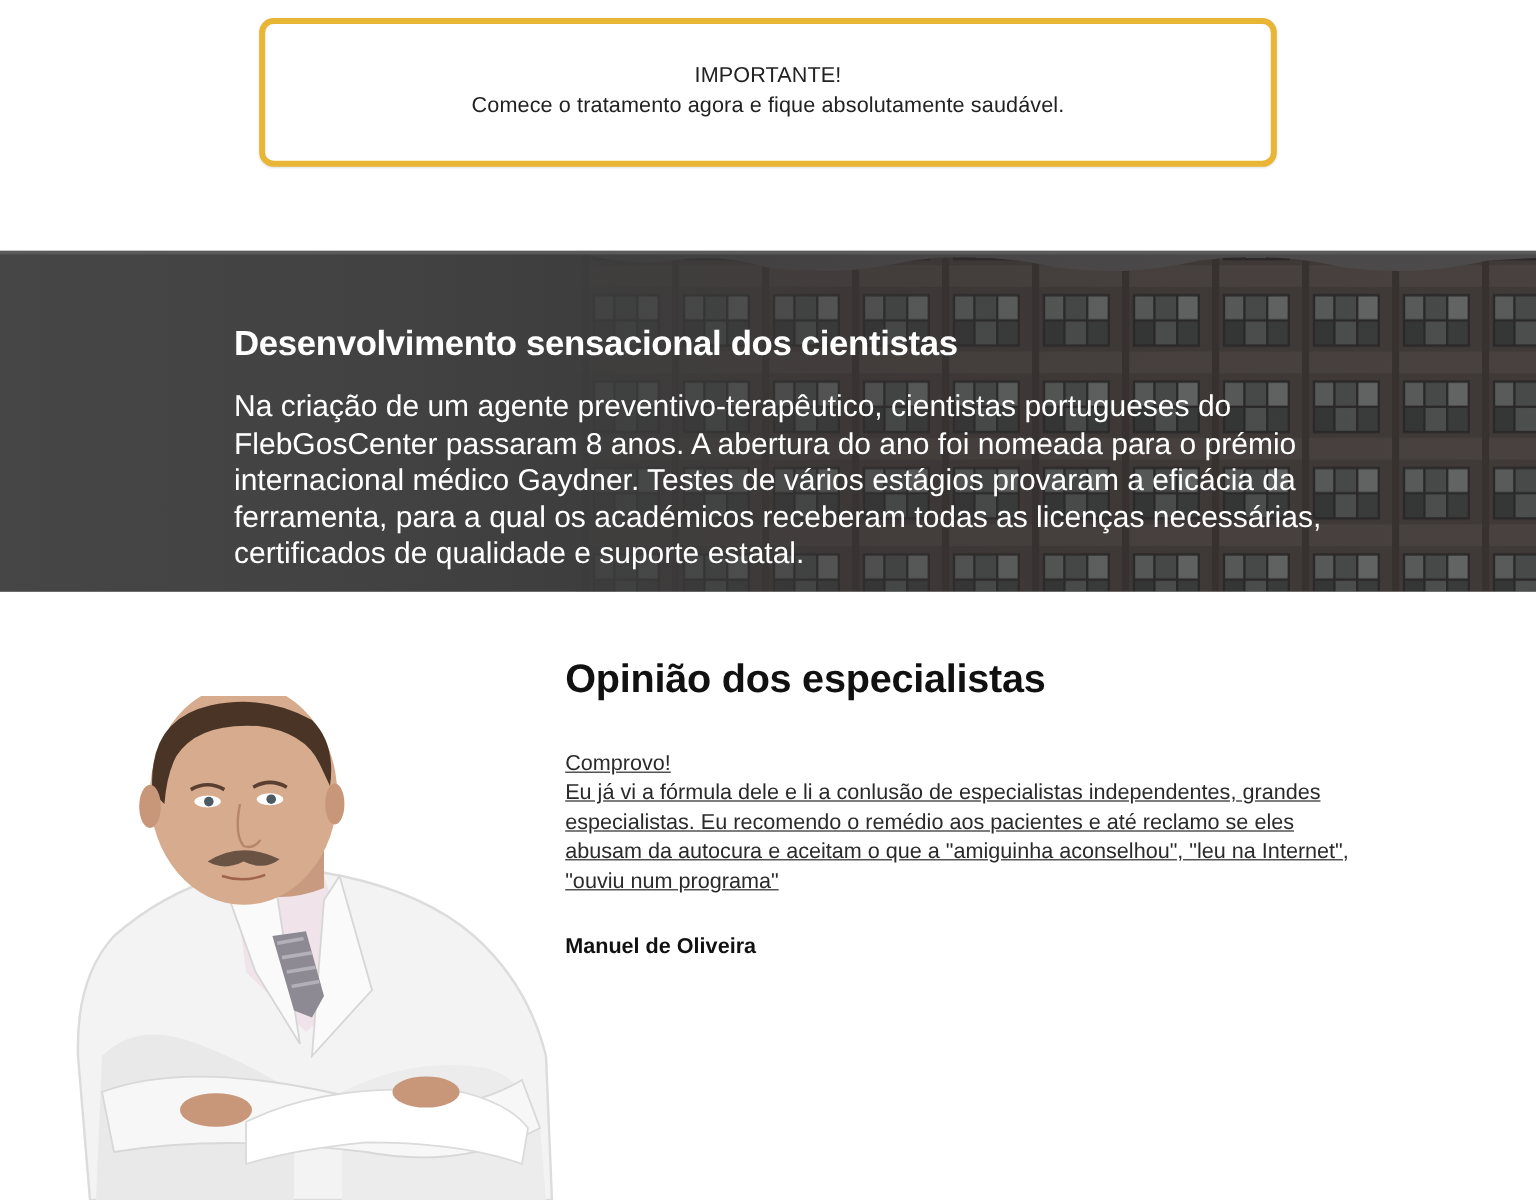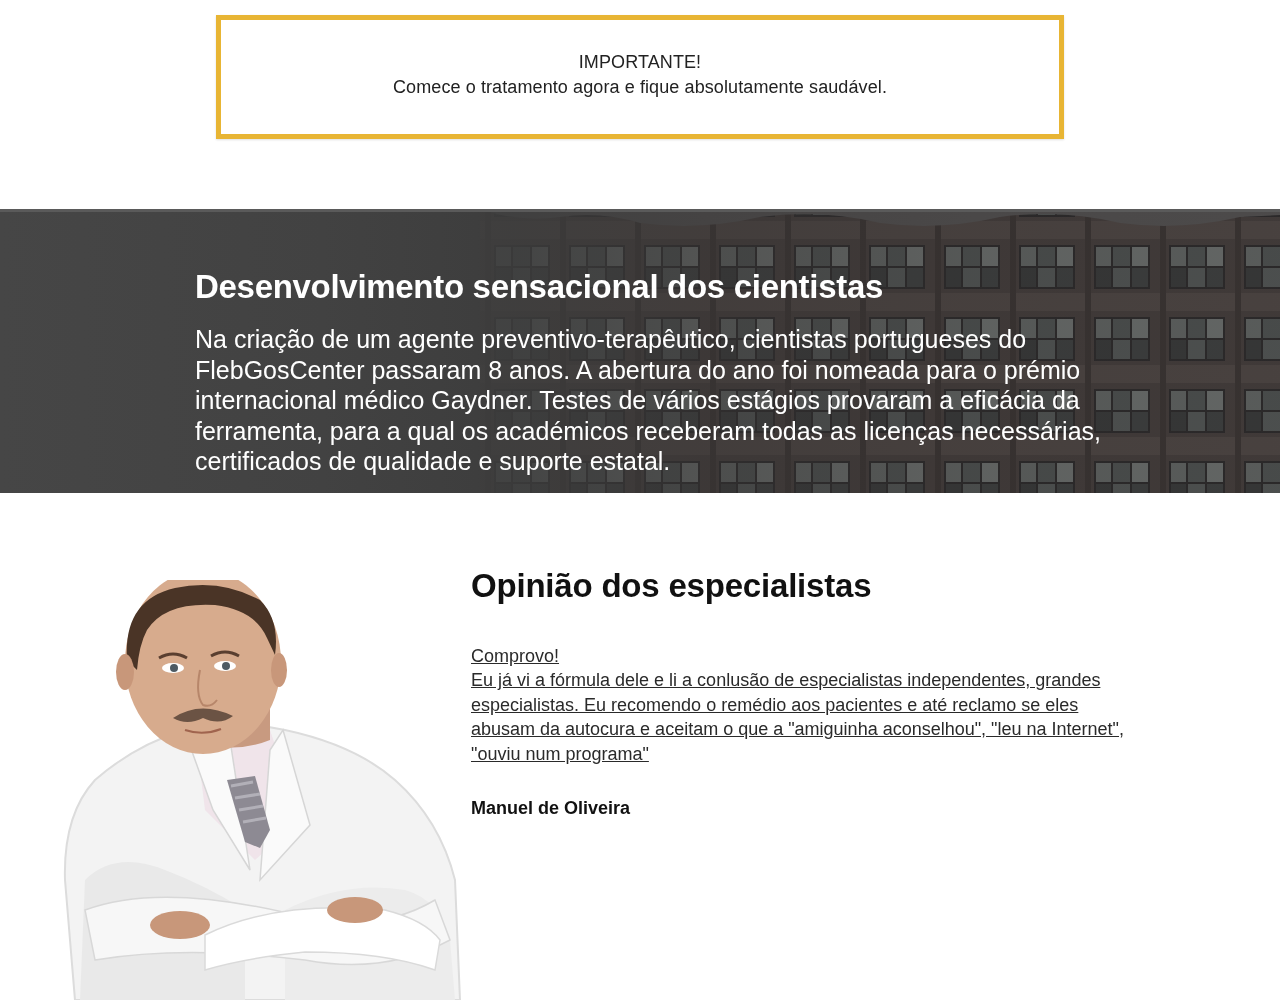--- a/index.html
+++ b/index.html
@@ -13,21 +13,21 @@
     }
 
     
     .notice-wrap {
       position: absolute;
       left: 216px;
       top: 15px;
       width: 848px;
       height: 124px;
       border: 5px solid #e8b534;
-      border-radius: 0;
+      border-radius: 12px;
       background: #fff;
       box-shadow: 0 1px 2px rgba(0,0,0,0.12);
       display: flex;
       flex-direction: column;
       align-items: center;
       justify-content: center;
       text-align: center;
       padding-bottom: 4px;
     }
     .notice-line {
@@ -70,21 +70,21 @@
       background: #5a5a5a;
     }
     .hero-content {
       position: absolute;
       left: 195px;
       top: 58px;
       width: 930px;
       color: #ffffff;
     }
     .hero-title {
-      font-size: 33px;
+      font-size: 29px;
       font-weight: bold;
       line-height: 40px;
       letter-spacing: -0.3px;
       margin-bottom: 17px;
     }
     .hero-text {
       font-size: 25px;
       line-height: 30.5px;
       color: #ffffff;
     }
@@ -104,21 +104,20 @@
       top: 545px;
       width: 660px;
     }
     .experts-title {
       font-size: 33px;
       font-weight: bold;
       line-height: 42px;
       color: #111;
       letter-spacing: -0.2px;
       margin-bottom: 37px;
-      margin-top: 20px;
     }
     .experts-body {
       font-size: 18px;
       line-height: 24.4px;
       color: #2a2a2a;
       text-decoration: underline;
     }
     .experts-body p { margin: 0; }
     .author {
       margin-top: 30px;

